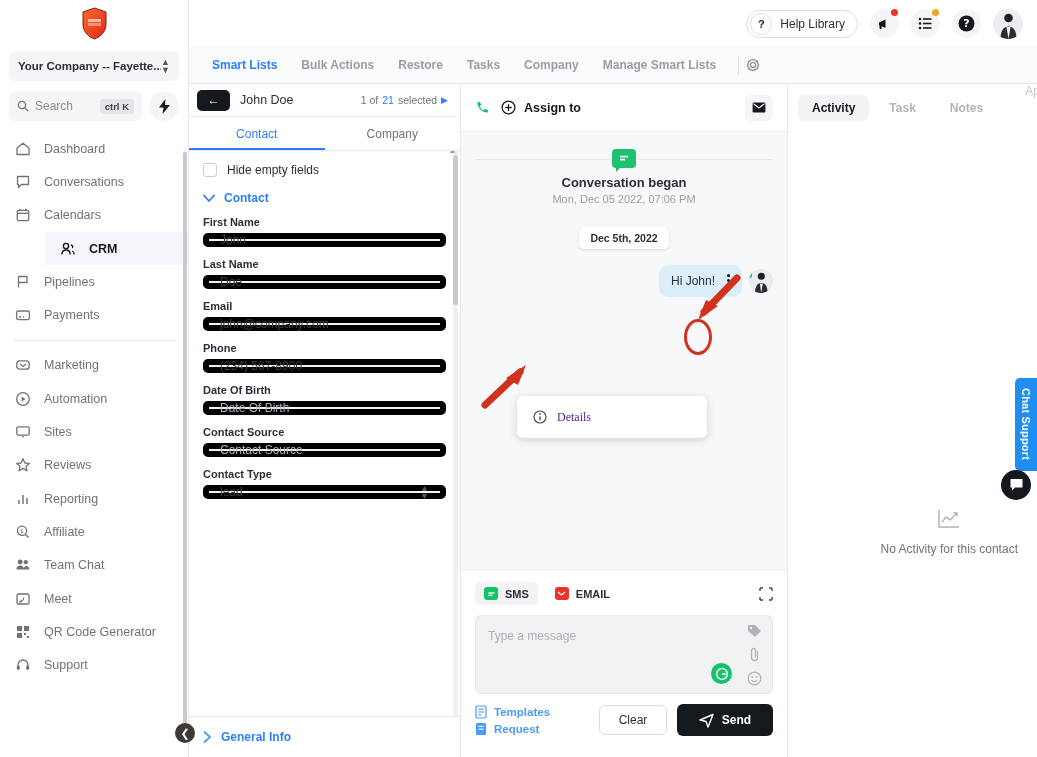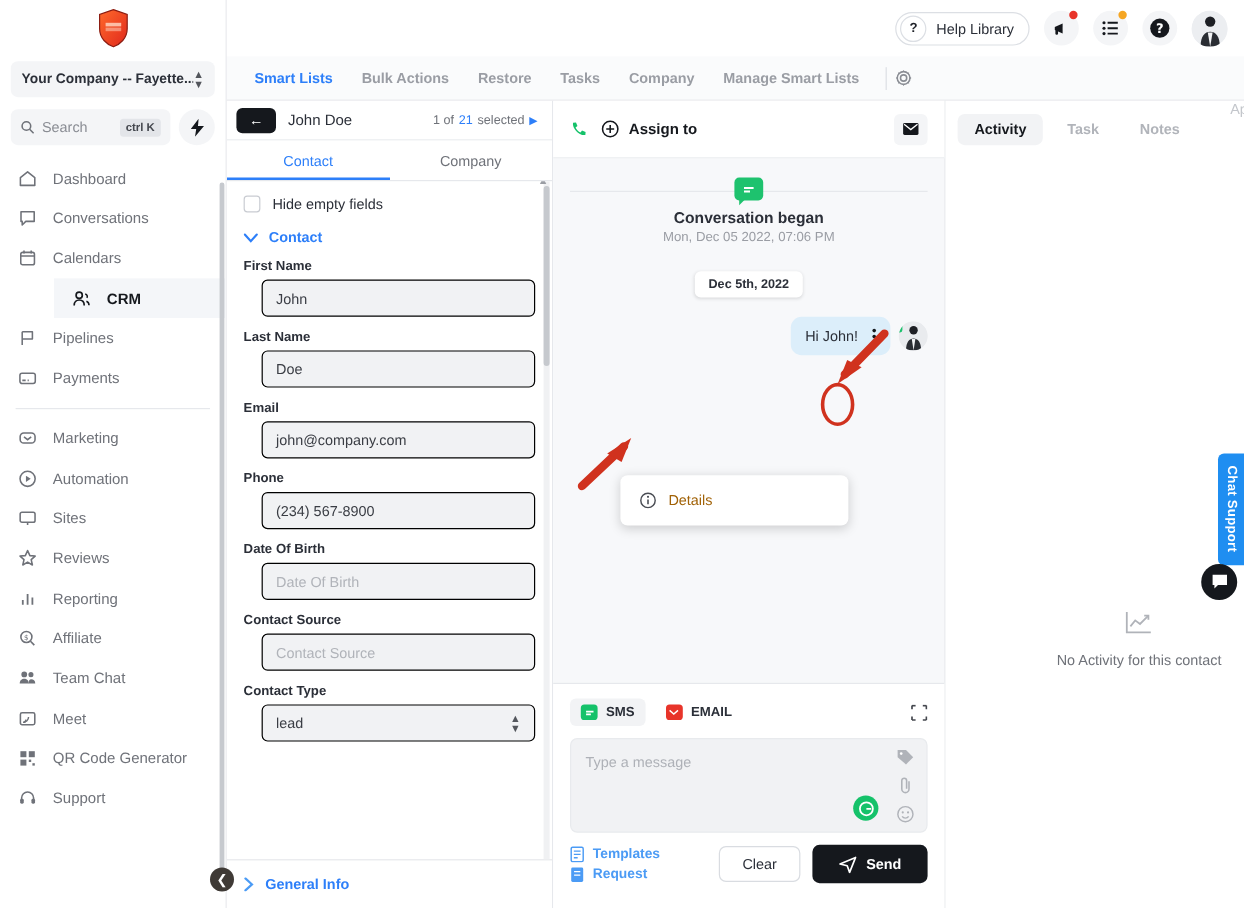--- a/index.html
+++ b/index.html
@@ -143,22 +143,22 @@
   .checkrow { display: flex; align-items: center; gap: 10px; margin-bottom: 14px; }
   .chk { width: 14px; height: 14px; border: 1.5px solid #c9ccd2; border-radius: 3px; }
   .checkrow .lbl { font-size: 12px; color: #2b2f38; }
   .section-head {
     display: flex; align-items: center; gap: 9px; color: #2d7ff9; font-size: 12px;
     font-weight: bold; margin-bottom: 11px;
   }
   .field { margin-bottom: 11px; }
   .field .flabel { font-size: 11px; color: #2b2f38; font-weight: bold; margin-bottom: 5px; }
   .field .finput {
-    height: 31px; background: #f1f2f4; border: 1px solid #000000; border-radius: 5px;
-    display: flex; align-items: center; padding: 0 11px; font-size: 12px; color: #3a3d44; margin-left: 15px;
+    height: 14px; background: #f1f2f4; border: 6px solid #000000; border-radius: 5px;
+    display: flex; align-items: center; padding: 0 11px; font-size: 12px; color: #3a3d44;
   }
   .field .finput.empty { color: #b0b3b9; }
   .field .finput.sel { justify-content: space-between; gap: 32px; }
   .cp-foot {
     border-top: 1px solid #e6e8ec; padding: 13px 14px; display: flex; align-items: center; gap: 9px;
     color: #2d7ff9; font-size: 12px; font-weight: bold;
   }
   .cp-scroll {
     position: absolute; right: 2px; top: 4px; width: 5px; height: 150px;
     background: #c6c9ce; border-radius: 3px;
@@ -211,21 +211,21 @@
   .msg-avatar {
     width: 24px; height: 24px; border-radius: 50%; background: #e9ebee;
     overflow: hidden; position: relative; display:flex; align-items:flex-end; justify-content:center;
   }
   .online { position: absolute; left: -4px; top: 2px; width: 7px; height: 7px; background: #1ec26e; border-radius: 2px; }
   .dropdown {
     position: absolute; left: 56px; top: 264px; width: 190px; height: 42px;
     background: #fff; border-radius: 6px; box-shadow: 0 2px 9px rgba(0,0,0,.17);
     display: flex; align-items: center; gap: 10px; padding: 0 16px; z-index: 25;
   }
-  .dropdown .lbl { font-size: 12px; color: #a16207; }
+  .dropdown .lbl { font-size: 12px; color: #4c1d95; font-family: Liberation Serif, serif; }
 
   .composer { background: #fff; border-top: 1px solid #e6e8ec; padding: 12px 14px 0 14px; height: 188px; }
   .chan-row { display: flex; align-items: center; gap: 8px; }
   .chan {
     display: flex; align-items: center; gap: 7px; padding: 5px 9px; border-radius: 5px;
     font-size: 11px; font-weight: bold; color: #2b2f38;
   }
   .chan.active { background: #f2f3f5; }
   .chan-ic { width: 14px; height: 13px; border-radius: 3px; display:flex; align-items:center; justify-content:center; }
   .expand-ic { margin-left: auto; width: 14px; height: 14px; position: relative; }

